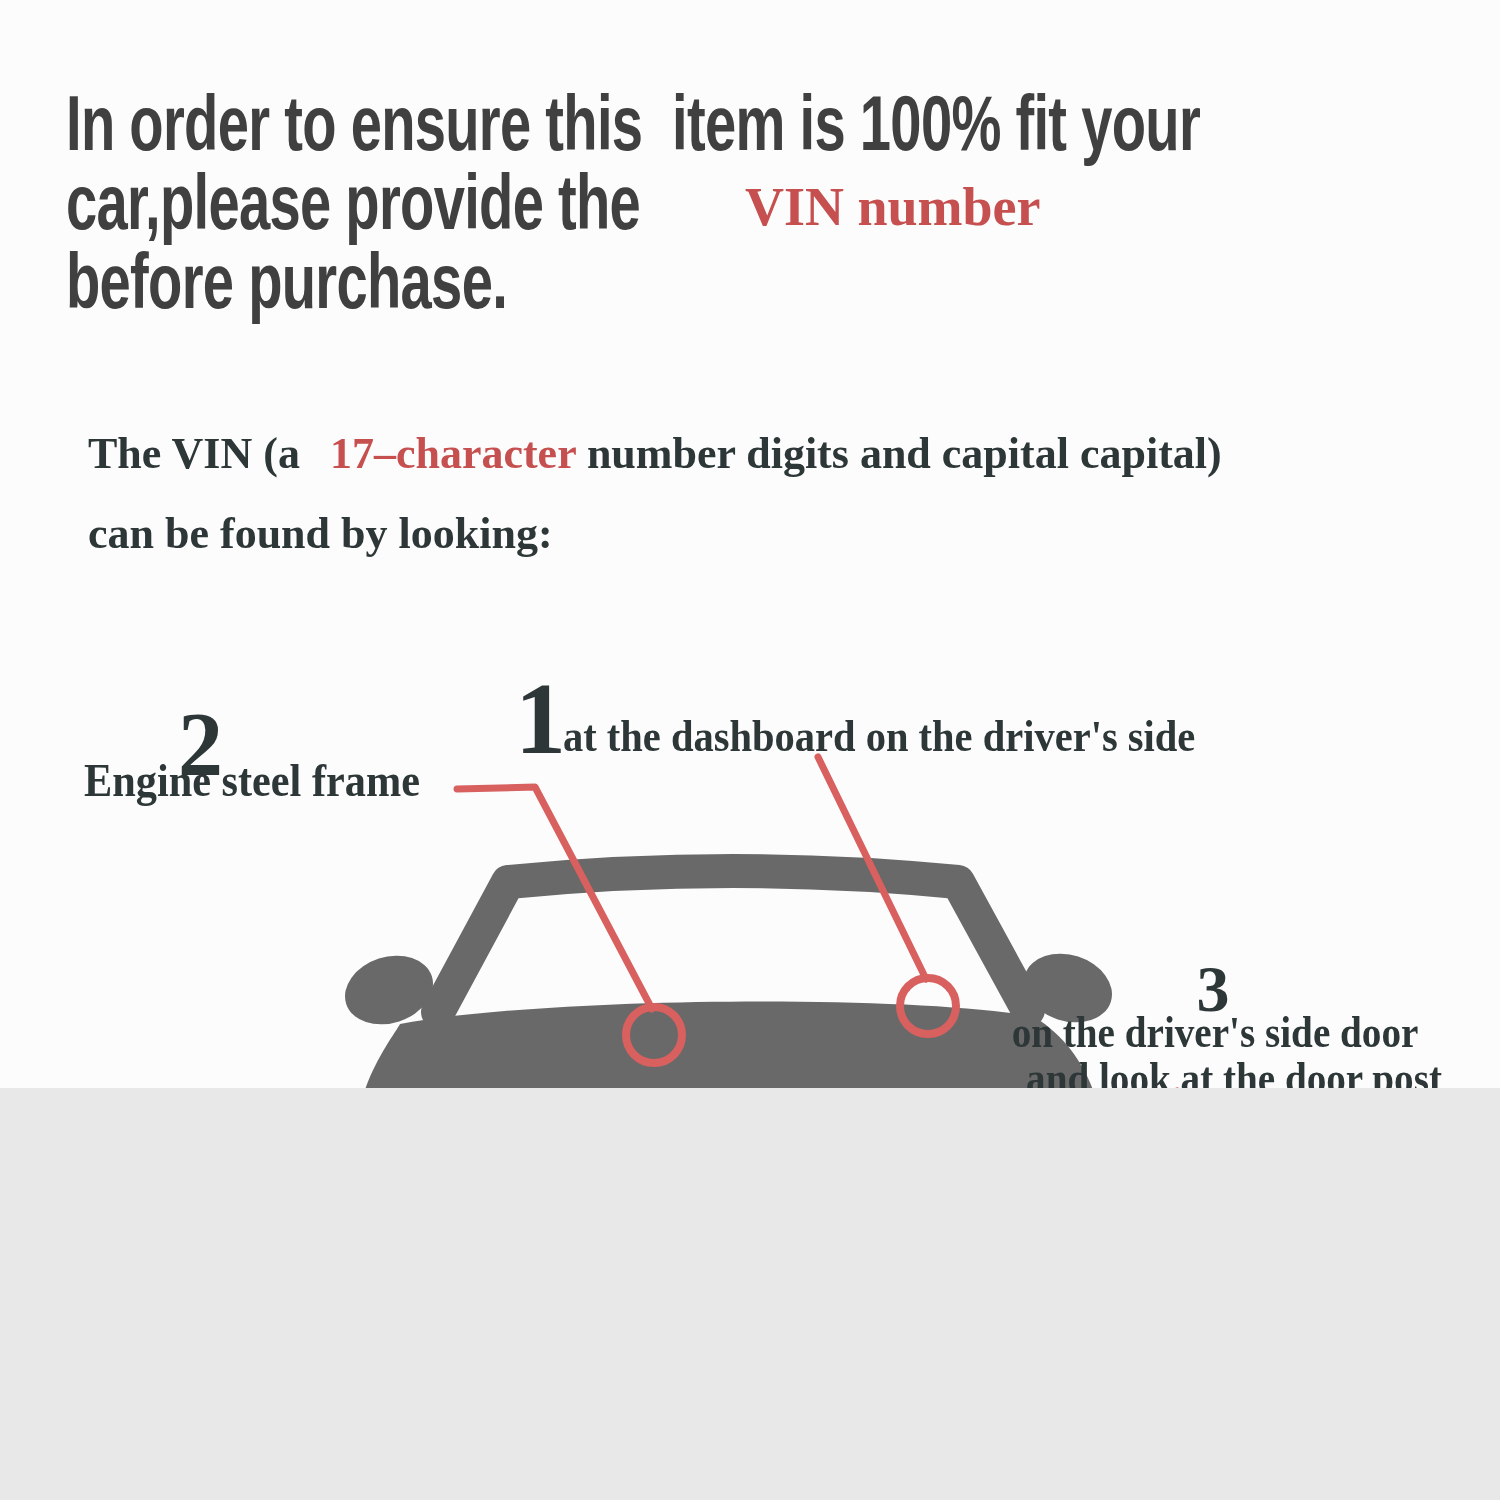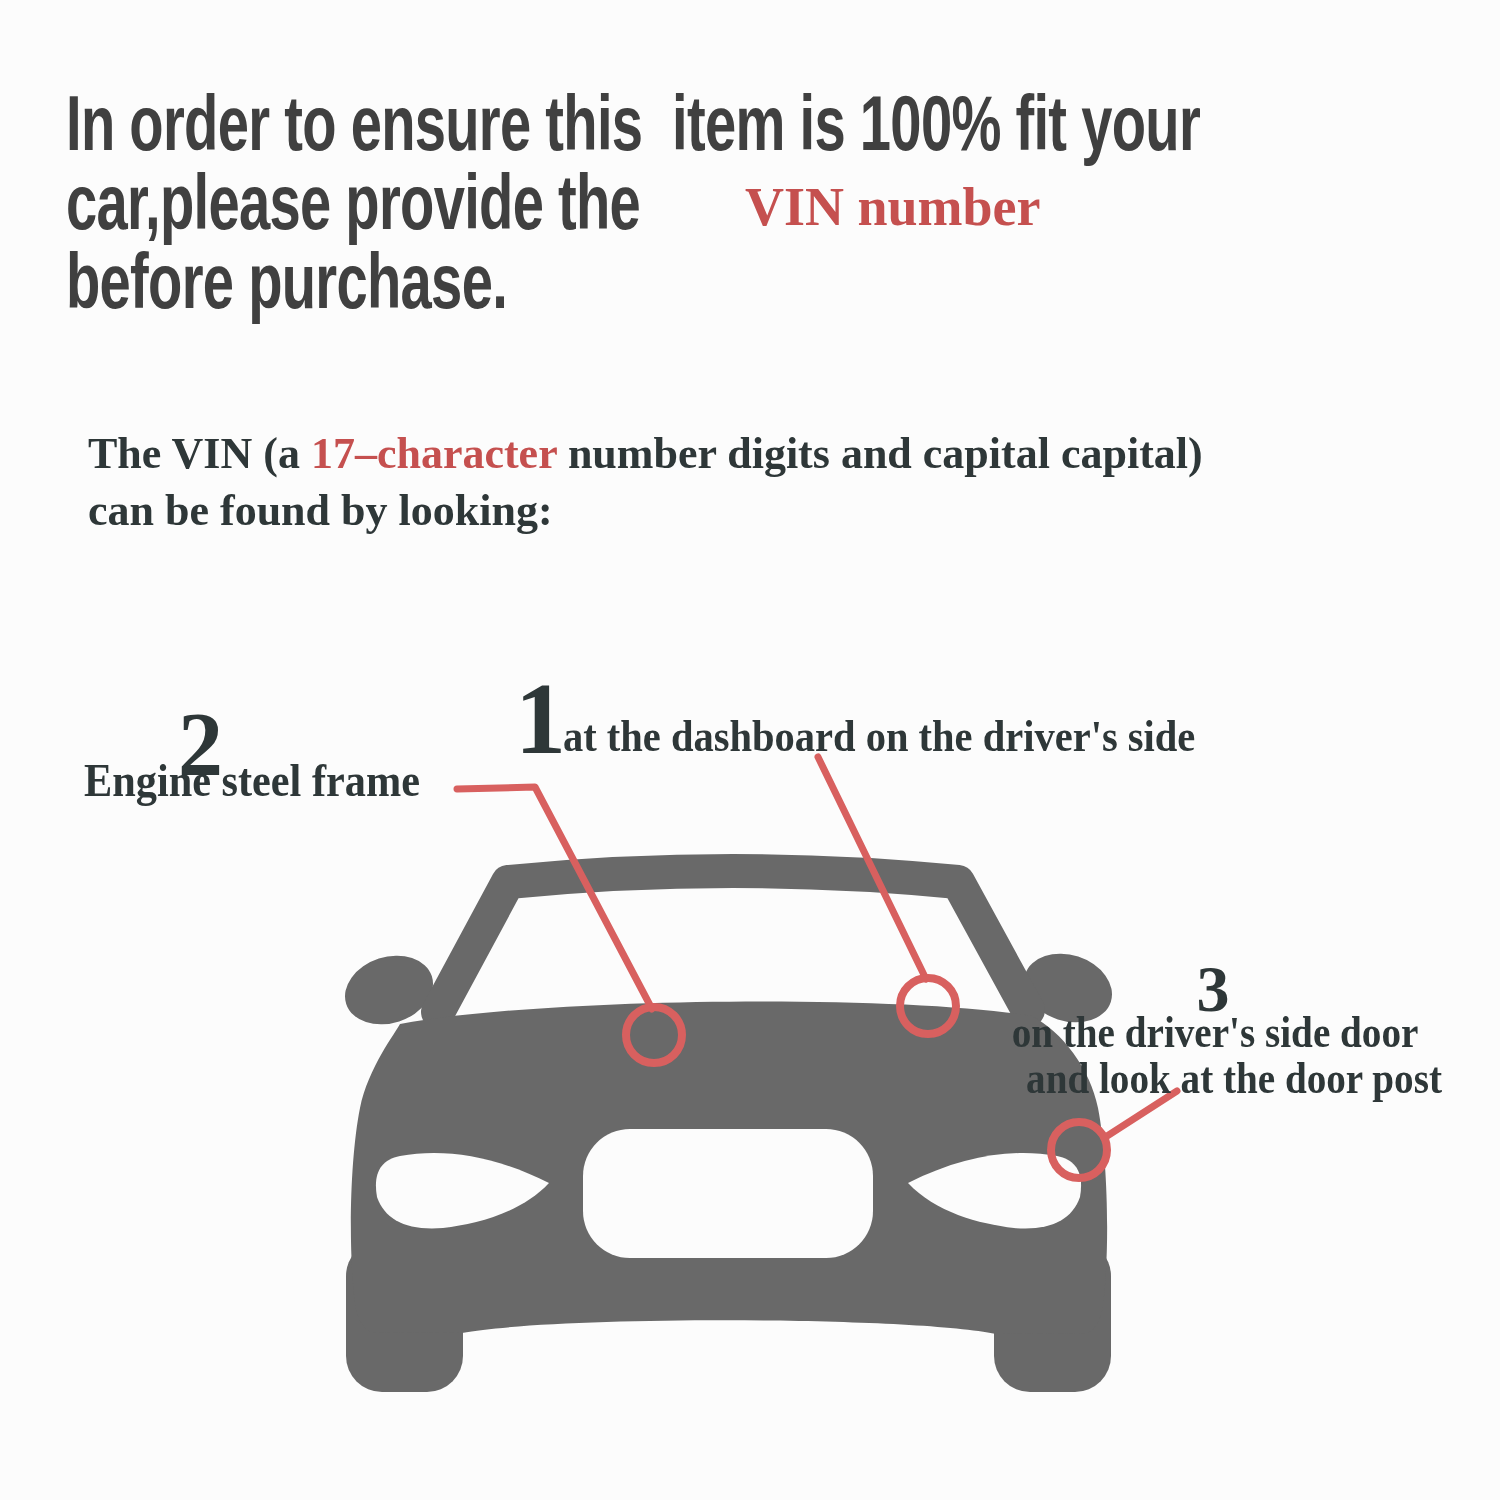--- a/index.html
+++ b/index.html
@@ -7,21 +7,21 @@
     --red-accent:#c5504f;
     --red-marker:#d8605f;
     --text-dark:#2e3738;
     --header-gray:#404040;
     --background:#fcfcfc;
   }
   html,body{margin:0;padding:0;}
   body{background:#e8e8e8;}
   .canvas{
     position:relative;
-    width:1500px;height:1500px;
+    width:1500px;height:1088px;
     background:var(--background);
     overflow:hidden;
     font-family:"Liberation Serif","DejaVu Serif",serif;
   }
   
   .hline{
     position:absolute;left:66px;
     font-family:"Liberation Sans","DejaVu Sans",sans-serif;
     font-weight:600;
     font-size:78px;
@@ -47,22 +47,22 @@
   
   .iline{
     position:absolute;left:88px;
     font-weight:bold;
     font-size:44px;
     color:var(--text-dark);
     white-space:pre;
     line-height:1.1;
   }
   .iline-1{top:430px;}
-  .iline-2{top:487px;}
-  .red{color:var(--red-accent);}
+  .iline-2{top:510px;}
+  .red{color:var(--red-accent);margin-left:19px;}
   
   .ann-num{
     position:absolute;
     font-weight:bold;
     color:var(--text-dark);
     line-height:1;
     white-space:pre;
   }
   .ann-text{
     position:absolute;

